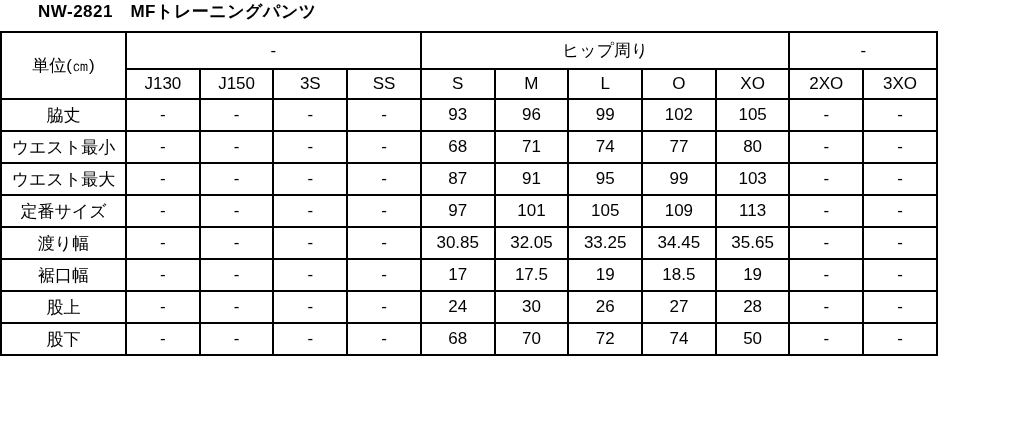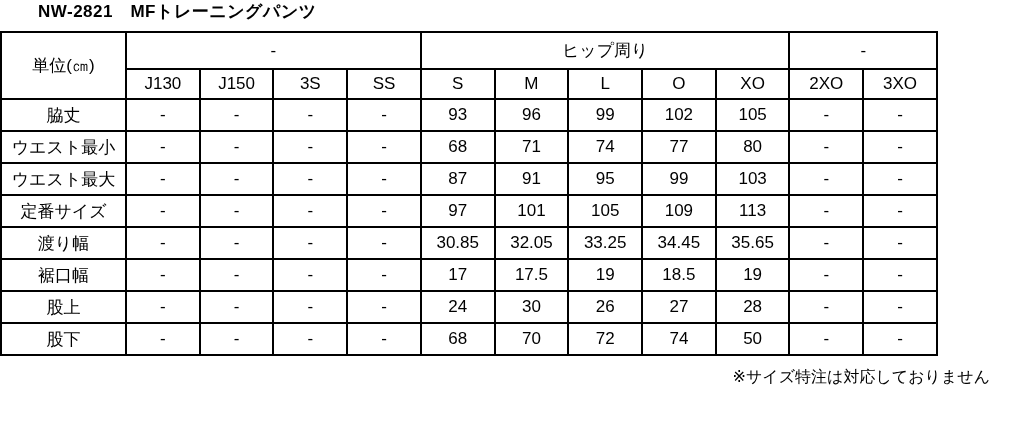--- a/index.html
+++ b/index.html
@@ -186,14 +186,13 @@
           <td>70</td>
           <td>72</td>
           <td>74</td>
           <td>50</td>
           <td>-</td>
           <td>-</td>
         </tr>
       </tbody>
   </table>
 
-  <div class="footnote">※サイズ特注は対応しておりません</div>
 </div>
 
 </body></html>

